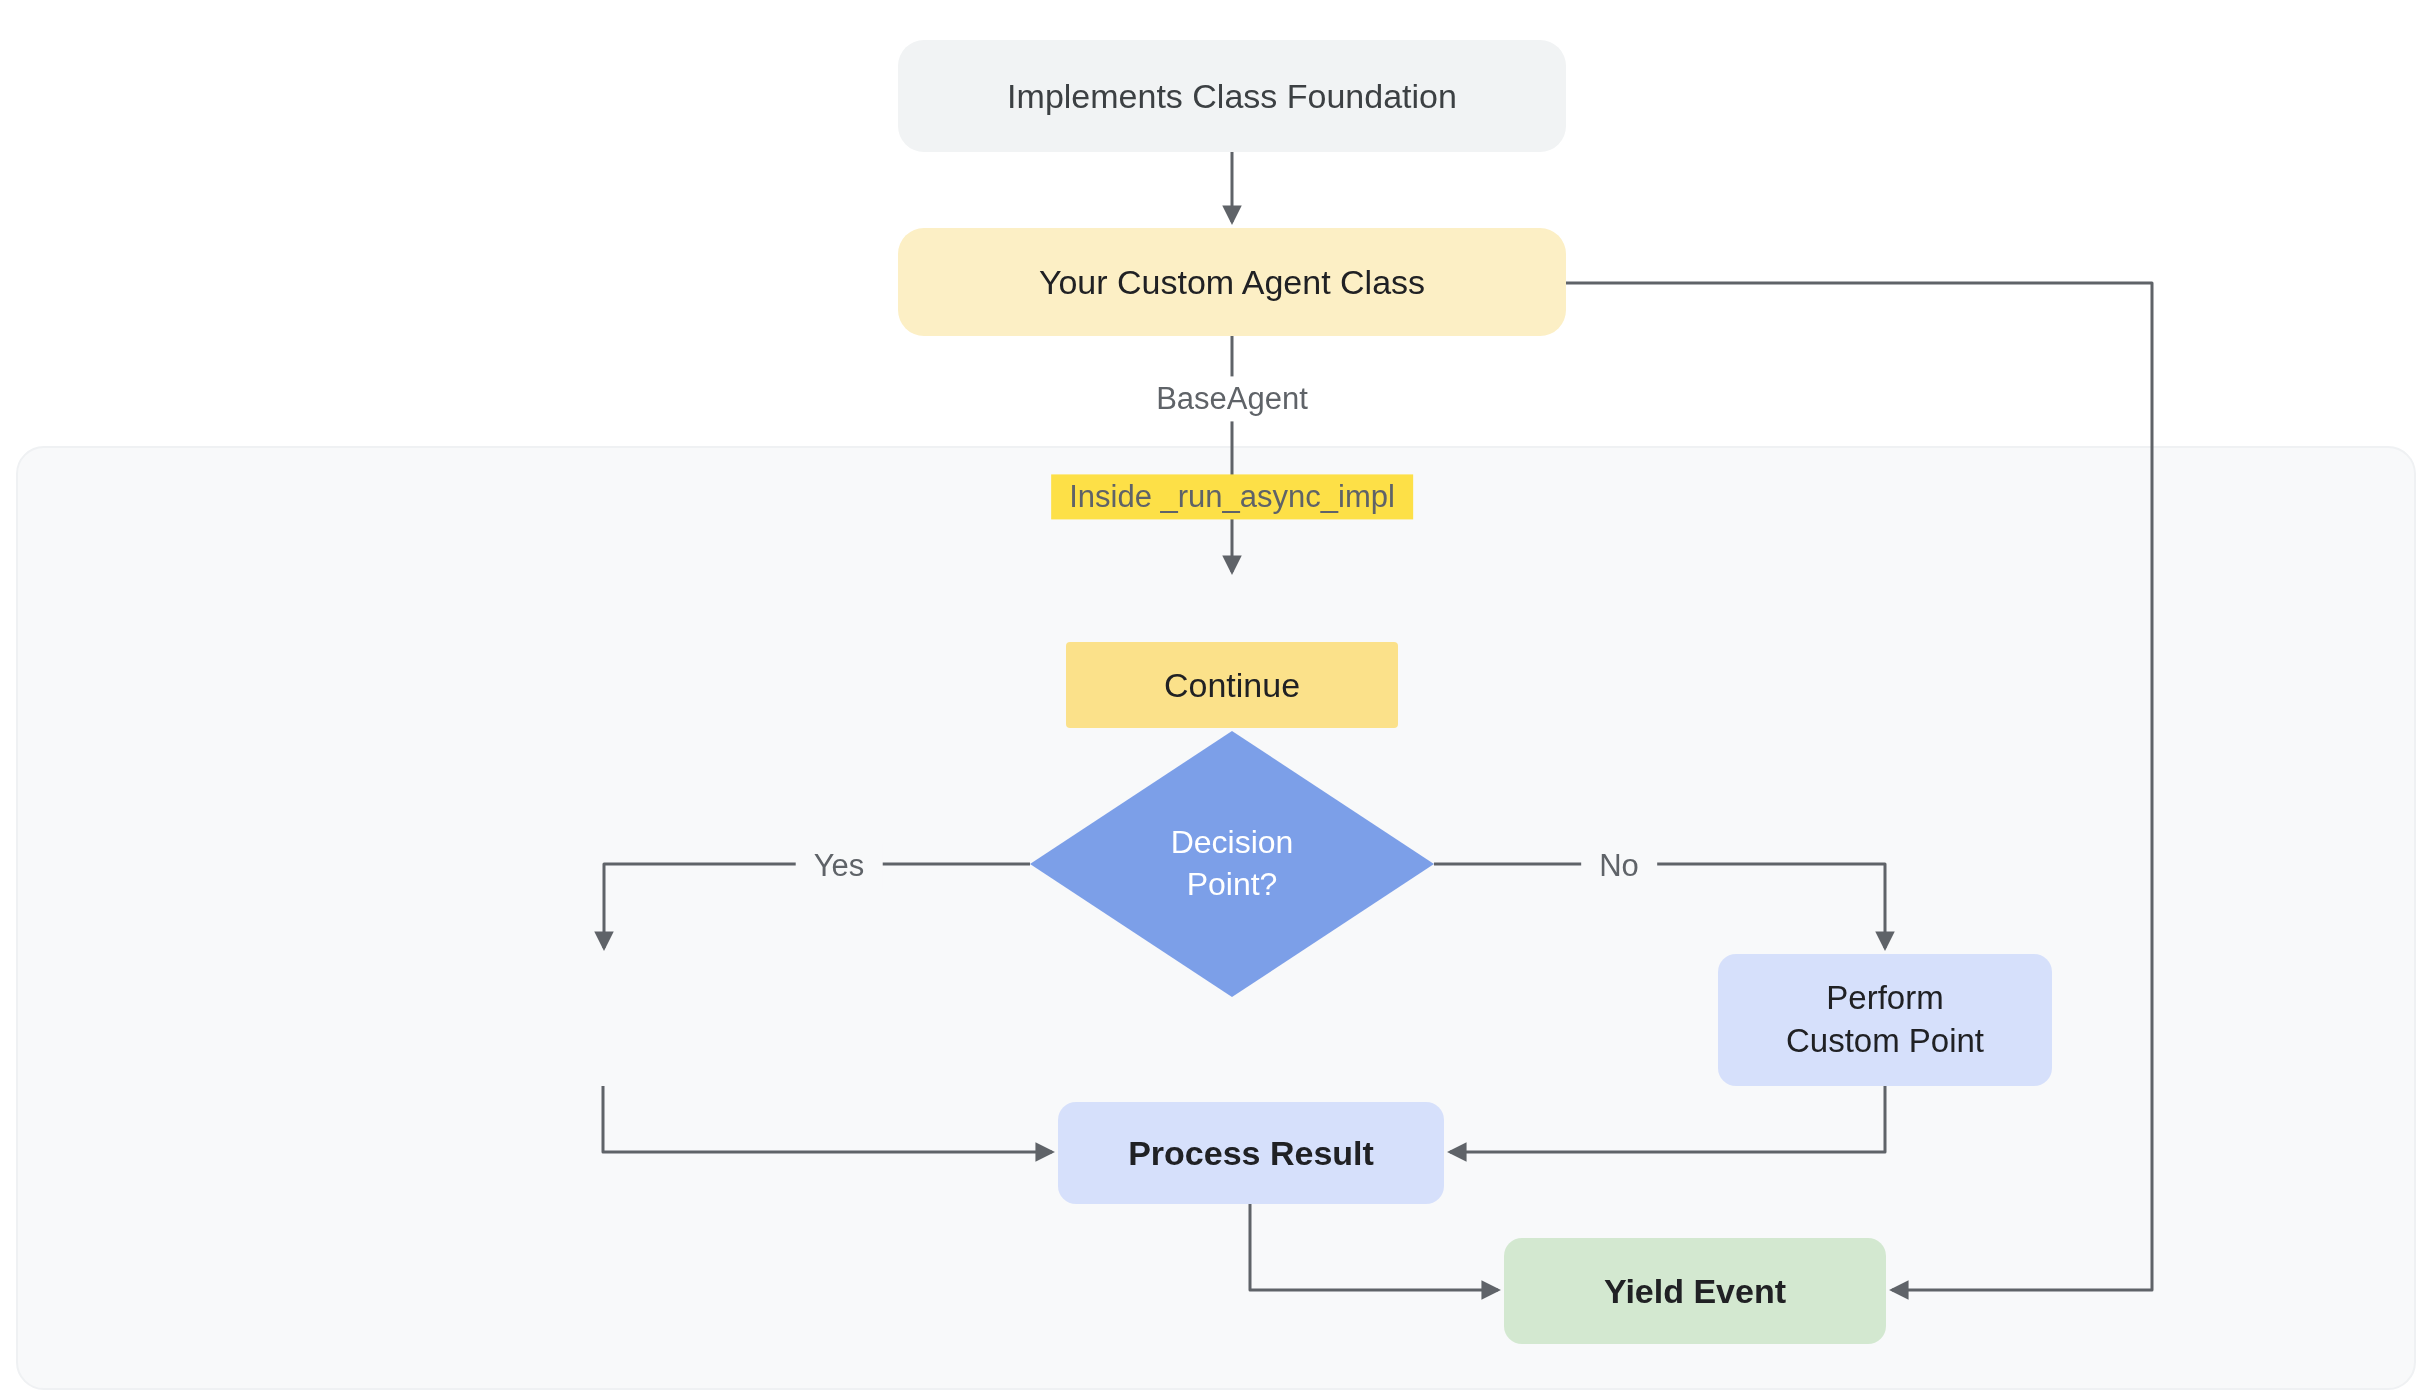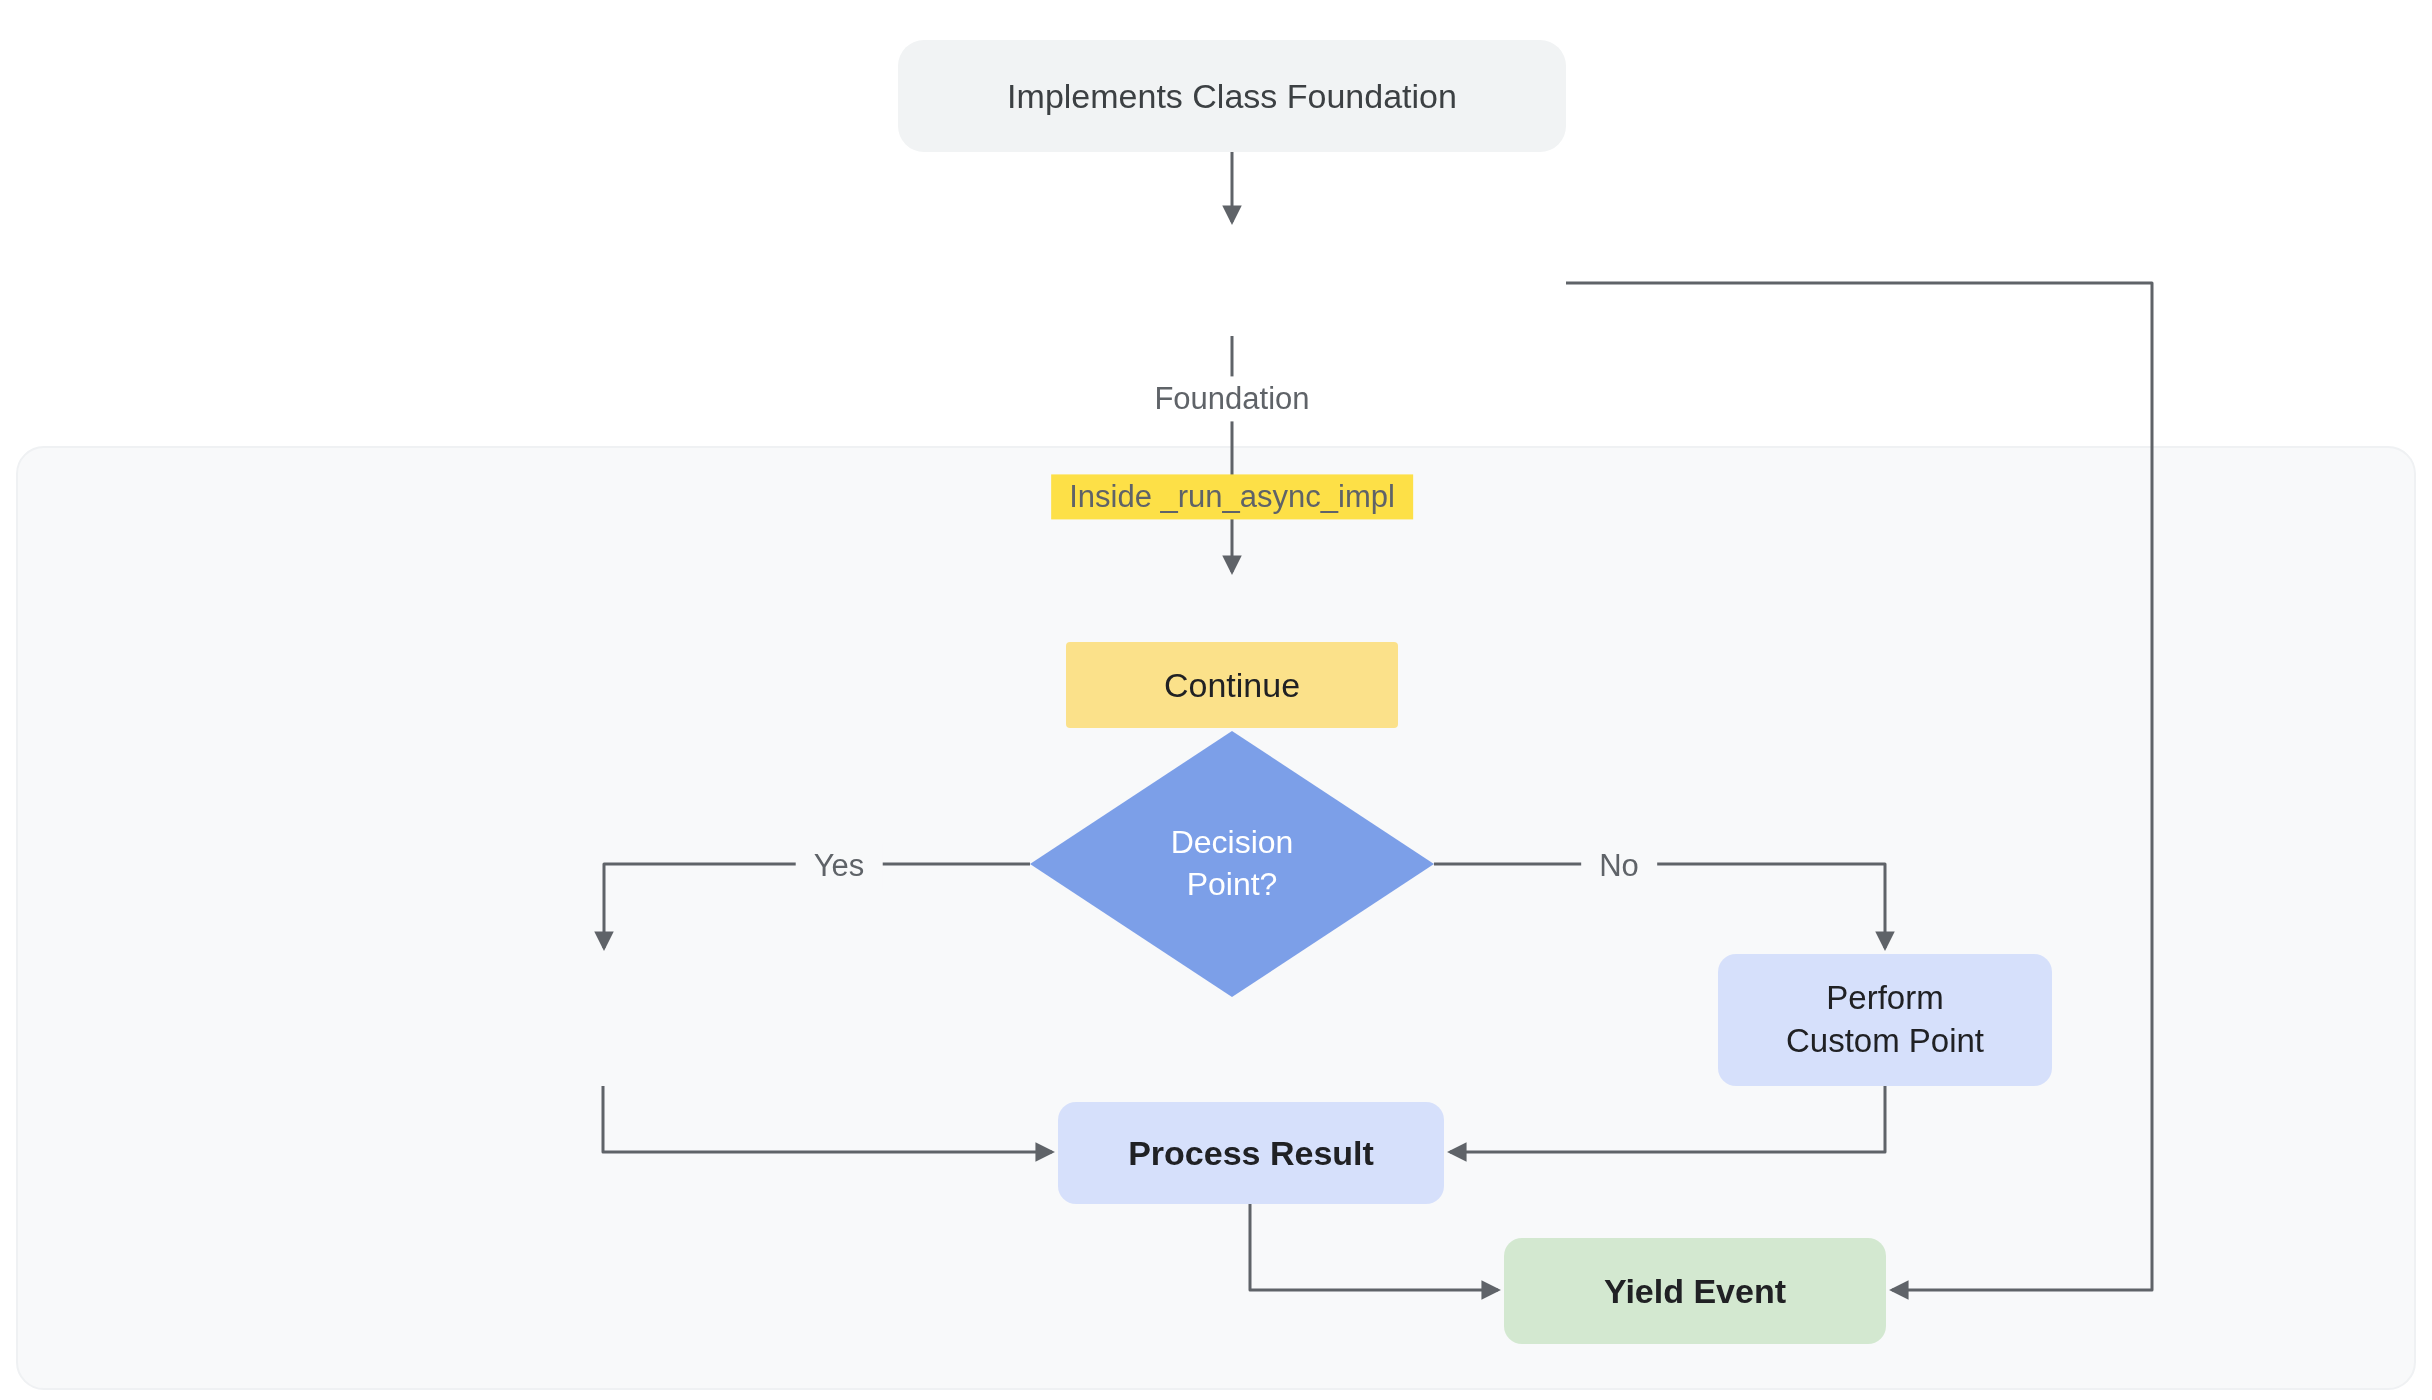--- a/index.html
+++ b/index.html
@@ -83,35 +83,36 @@
       <path d="M1434 864 H1885 V948" marker-end="url(#arrow)"></path>
       <path d="M603 1086 V1152 H1052" marker-end="url(#arrow)"></path>
       <path d="M1885 1086 V1152 H1450" marker-end="url(#arrow)"></path>
       <path d="M1250 1204 V1290 H1498" marker-end="url(#arrow)"></path>
       <path d="M1566 283 H2152 V1290 H1892" marker-end="url(#arrow)"></path>
     </g>
   </svg>
 
   <div class="node n-base">Implements Class Foundation</div>
 
+  <div class="node n-custom">Your Custom Agent Class</div>
 
   <div class="node n-continue">Continue</div>
 
   <div class="node n-decision">Decision
 Point?</div>
 
 
   <div class="node n-perform">Perform
 Custom Point</div>
 
   <div class="node n-process">Process Result</div>
 
   <div class="node n-yield">Yield Event</div>
 
-  <div class="edge-label el-implements">Foundation</div>
+  <div class="edge-label el-implements">BaseAgent</div>
 
   <div class="edge-label el-inside">Inside _run_async_impl</div>
 
   <div class="edge-label el-yes">Yes</div>
 
   <div class="edge-label el-no">No</div>
 
 </div>
 
 </body></html>

